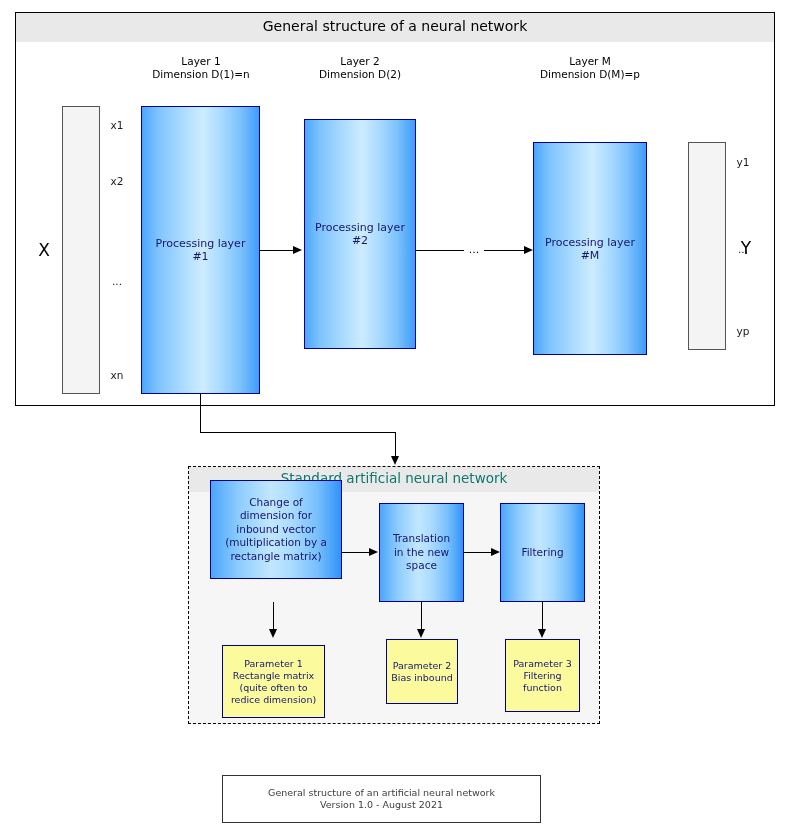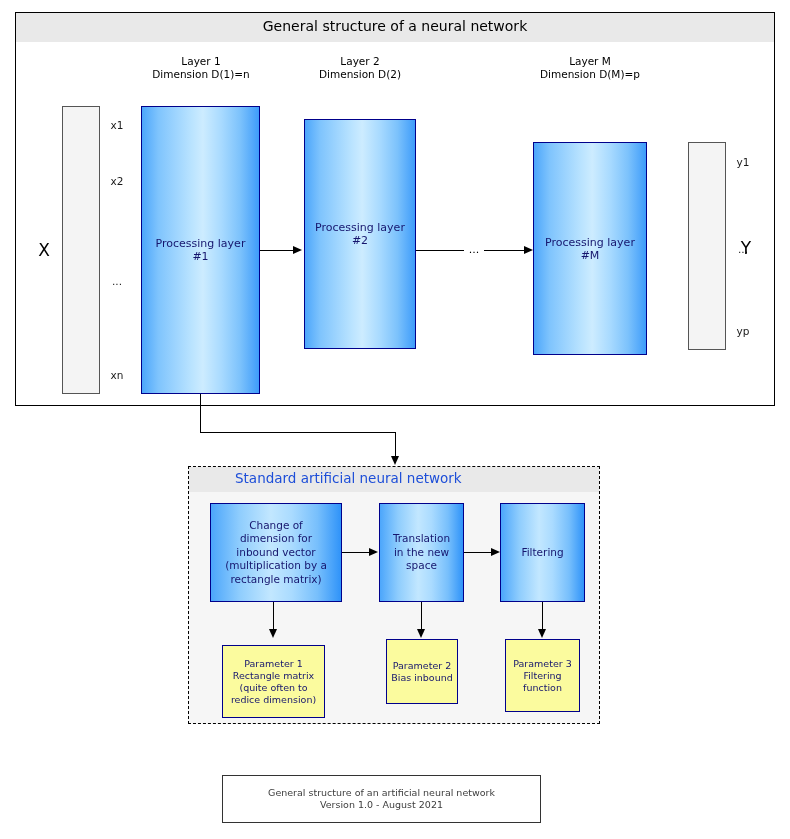--- a/index.html
+++ b/index.html
@@ -120,23 +120,23 @@
     background: #f6f6f6;
   }
   #sub-panel-titlebar {
     left: 0; top: 0;
     width: 100%; height: 25px;
     background: #e9e9e9;
   }
   #sub-panel-title {
     left: 0; top: 3px;
     width: 100%;
+    text-align: center;
     font-size: 13.5px;
-    color: #1d4ed8;
-    margin-left: 46px;
+    color: #0f766e;
   }
 
   .step-box {
     border: 1.2px solid #00008b;
     box-sizing: border-box;
     background: linear-gradient(to right,
         #4ca6fb 0%,
         #8fcdfd 22%,
         #c2e7ff 46%,
         #aadbff 62%,
@@ -254,21 +254,21 @@
 <div class="abs vline" style="left:200px; top:394px; height:39px;"></div>
 <div class="abs hline" style="left:200px; top:432px; width:196px;"></div>
 <div class="abs vline" style="left:395px; top:432px; height:25px;"></div>
 <div class="abs arrow-down" style="left:391px; top:456px;"></div>
 
 <div class="abs" id="sub-panel">
   <div class="abs" id="sub-panel-titlebar"></div>
   <div class="abs" id="sub-panel-title">Standard artificial neural network</div>
 </div>
 
-<div class="abs step-box" style="left:210px; top:503px; width:132px; height:99px;">
+<div class="abs step-box" style="left:210px; top:480px; width:132px; height:99px;">
   <div class="step-label">
     <div>Change of</div>
     <div>dimension for</div>
     <div>inbound vector</div>
     <div>(multiplication by a</div>
     <div>rectangle matrix)</div>
   </div>
 </div>
 
 <div class="abs hline" style="left:342px; top:552px; width:28px;"></div>

